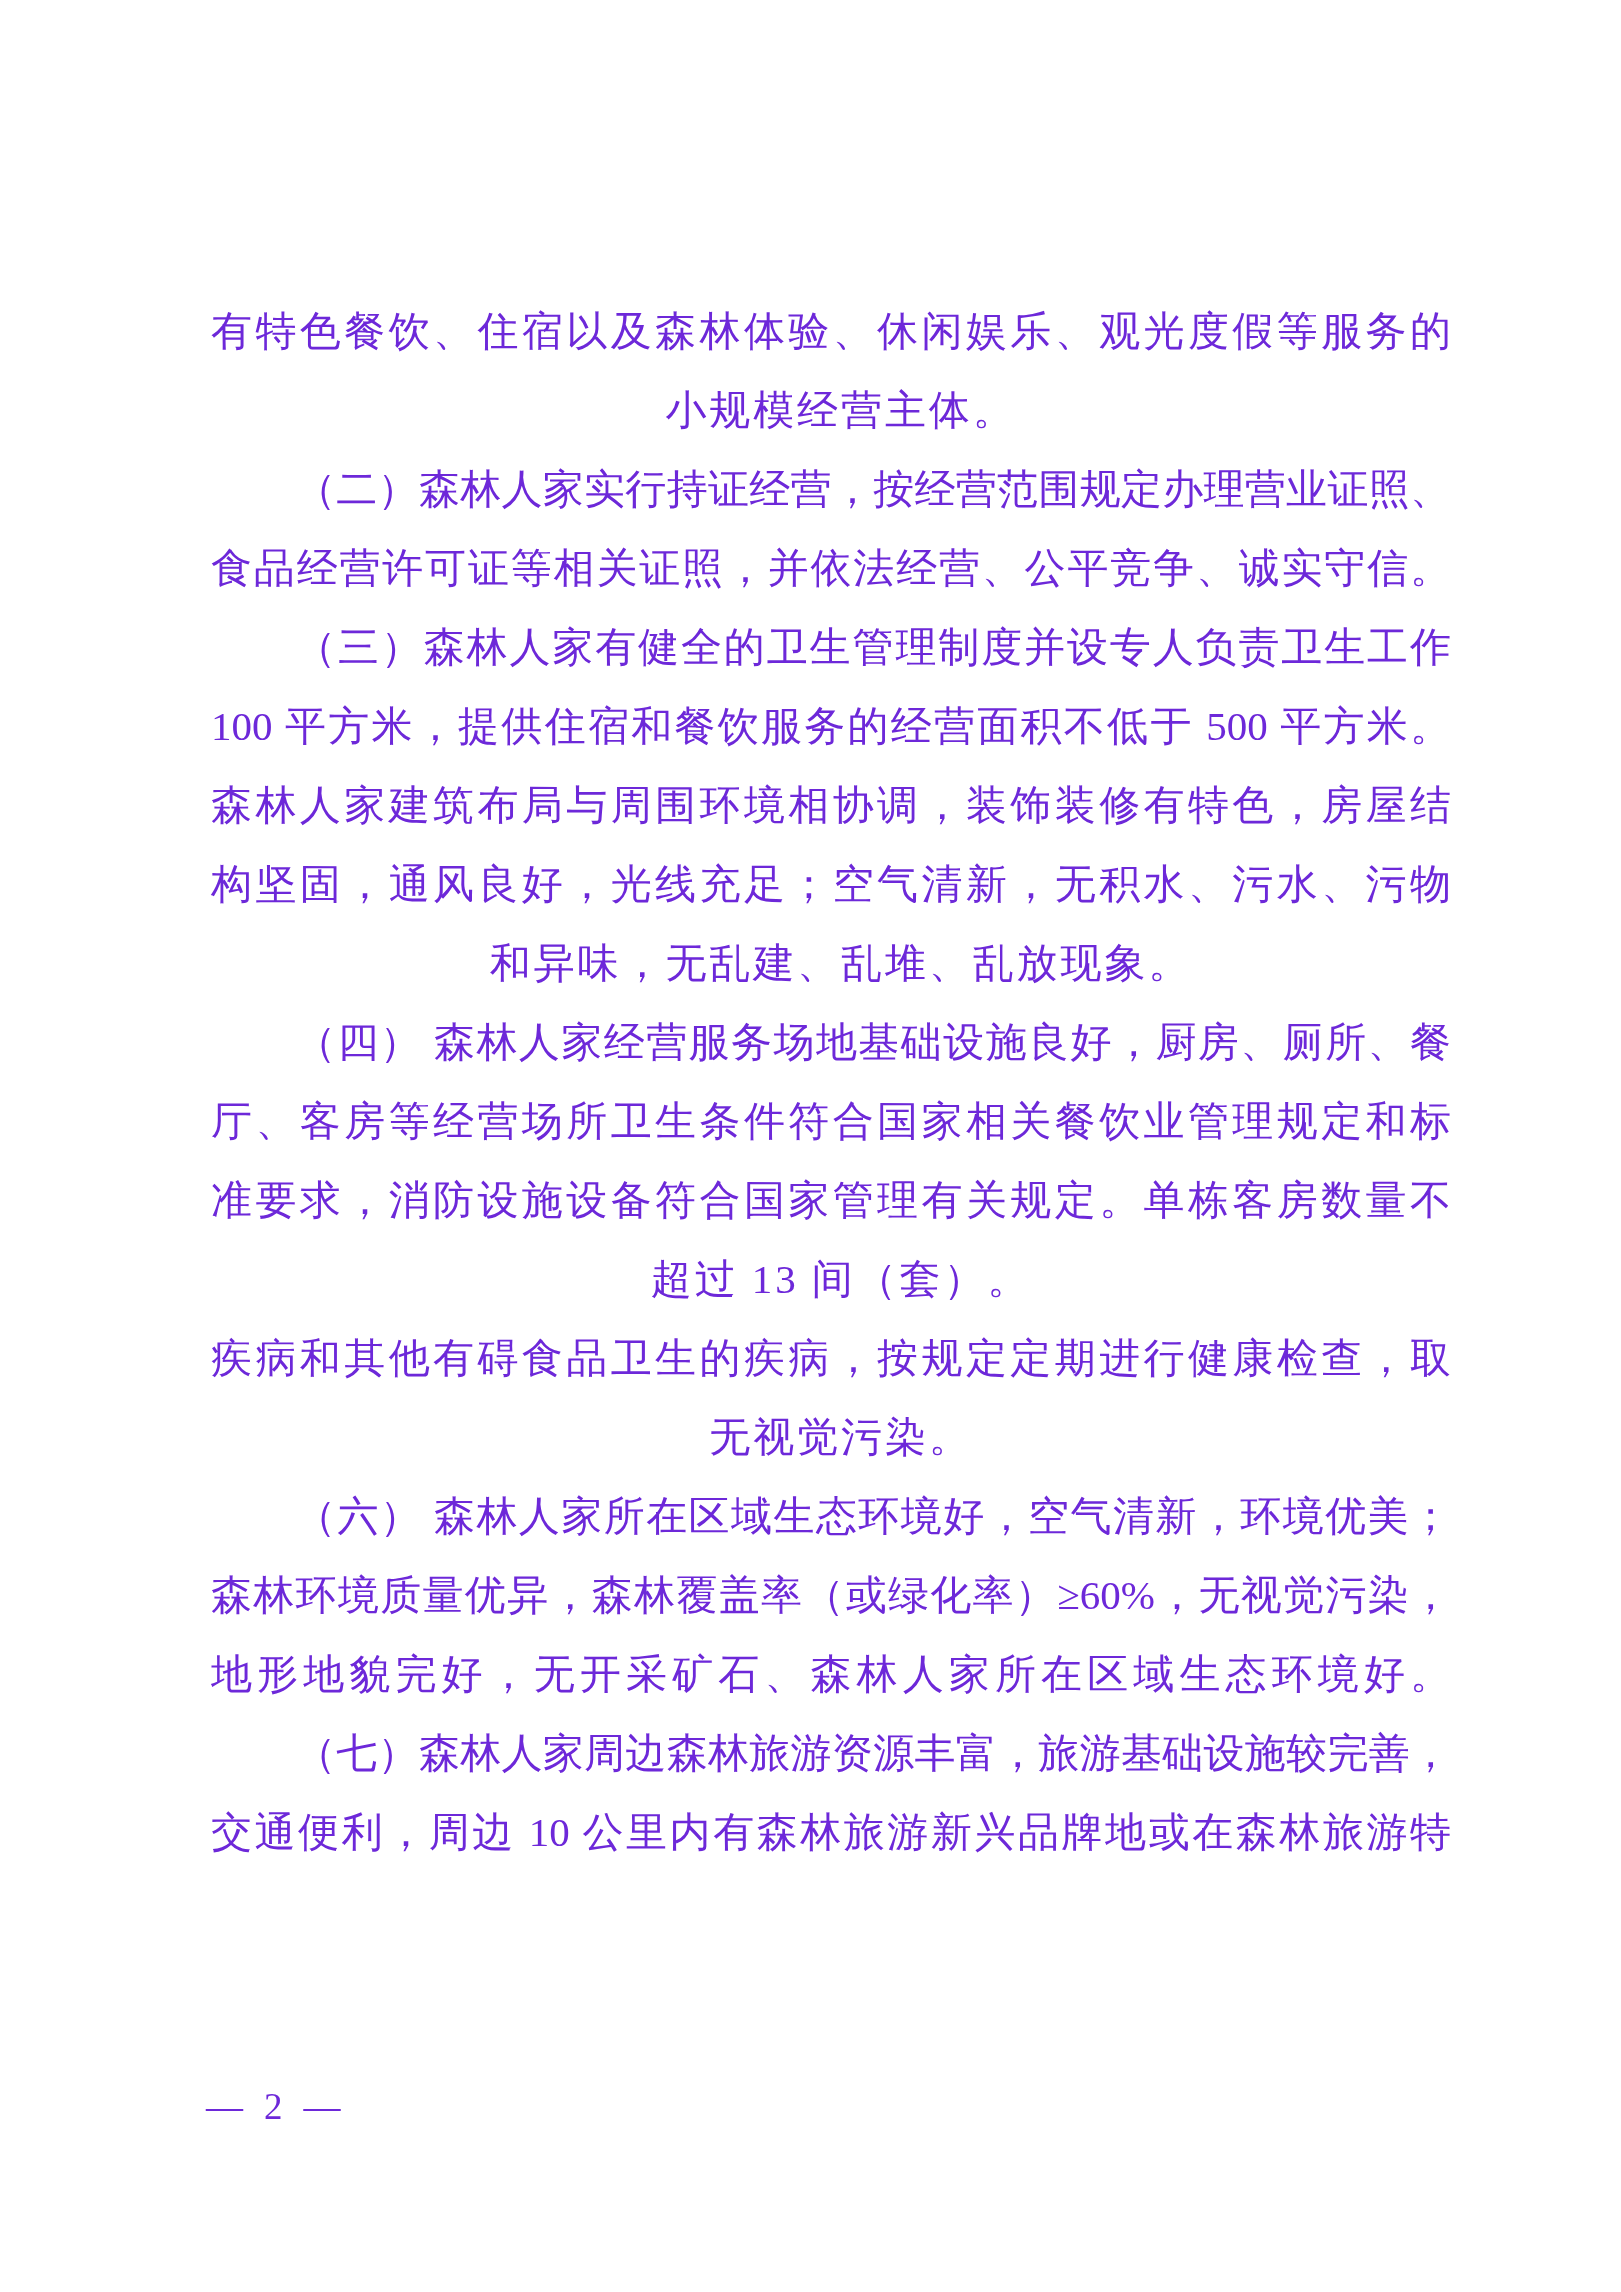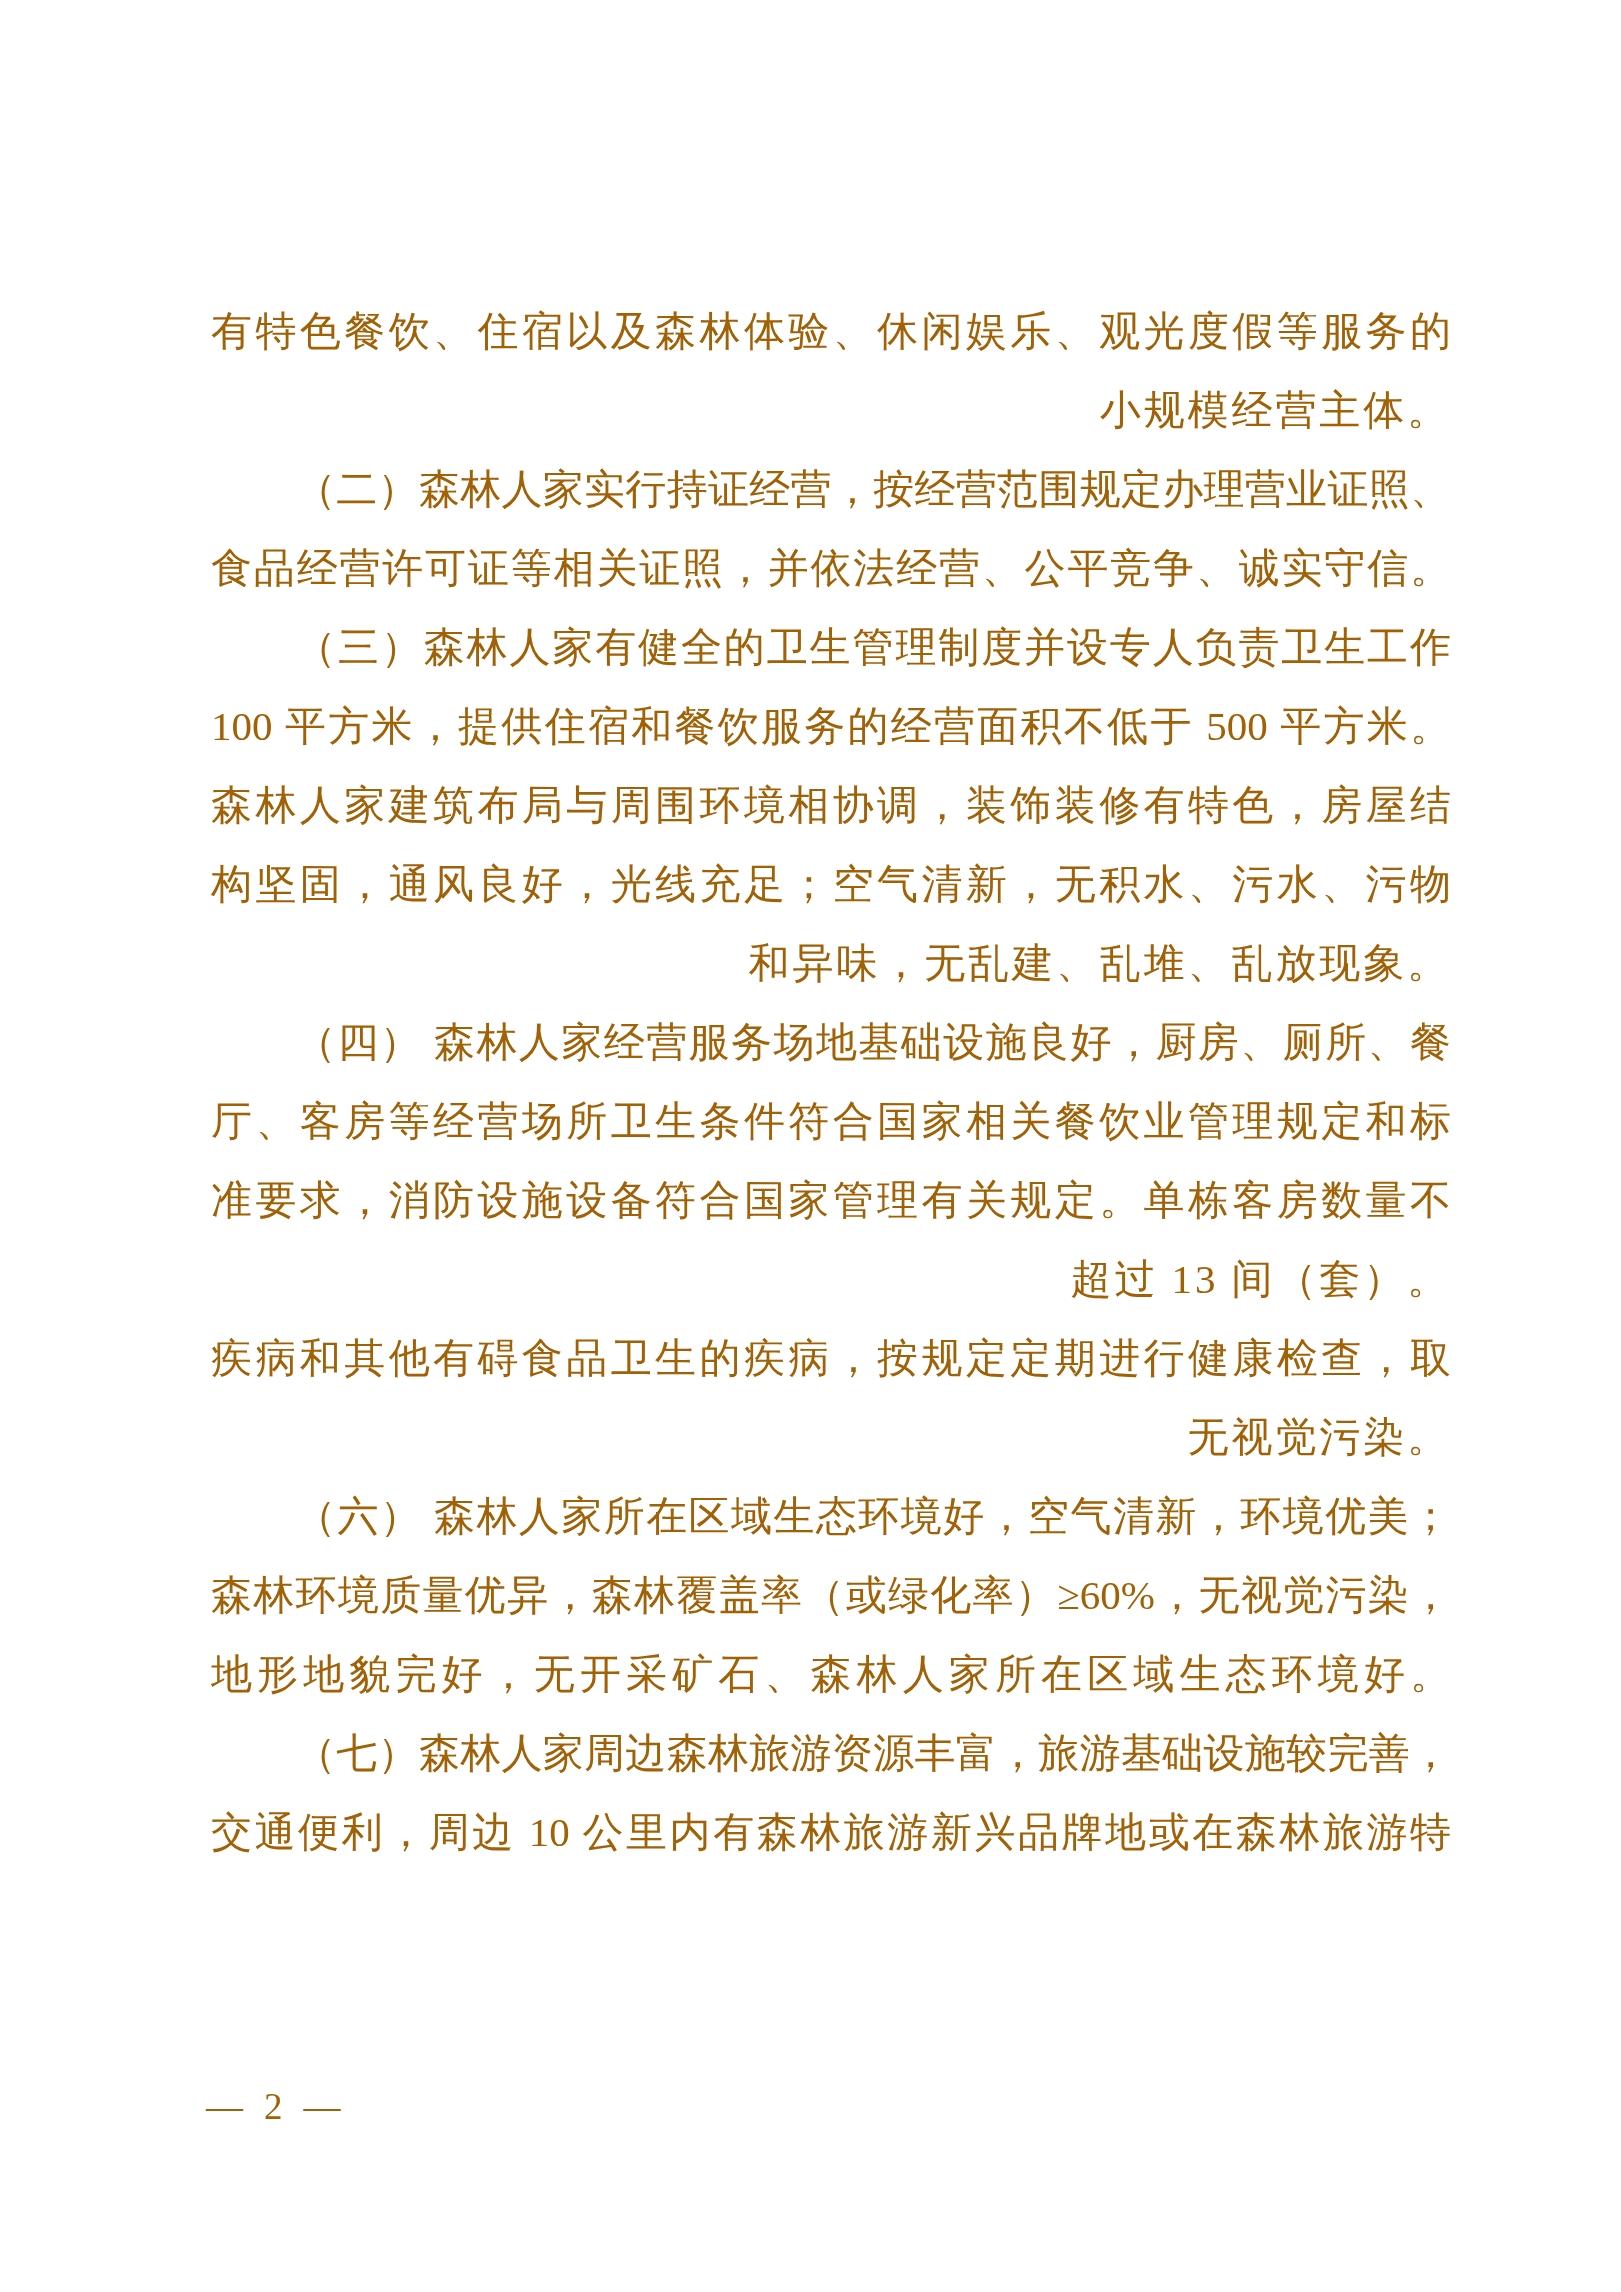--- a/index.html
+++ b/index.html
@@ -6,21 +6,21 @@
     margin: 0;
     padding: 0;
     background: #9a9a9a;
   }
   .page {
     position: relative;
     width: 1621px;
     height: 2293px;
     margin: 0 auto;
     background: #ffffff;
-    color: #a16207;
+    color: #6d28d9;
     font-family: "Liberation Serif", "DejaVu Serif", serif;
     overflow: hidden;
   }
   .text-block {
     position: absolute;
     left: 211px;
     top: 292px;
     width: 1240px;
   }
   .line {
@@ -31,21 +31,21 @@
     overflow: visible;
   }
   
   .j {
     text-align: justify;
     text-align-last: justify;
     text-justify: inter-character;
   }
   
   .e {
-    text-align: right;
+    text-align: center;
     letter-spacing: 2.9px;
     margin-left: 20px;
   }
   
   .ind {
     text-indent: 84px;
   }
   .pagenum {
     position: absolute;
     left: 206px;

